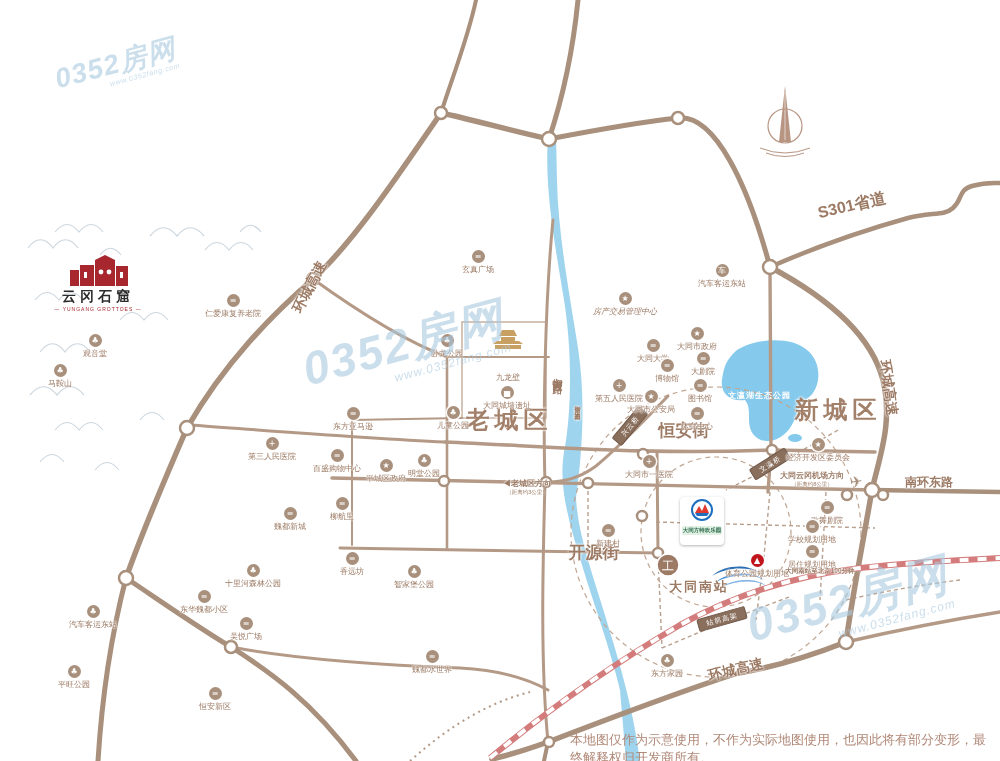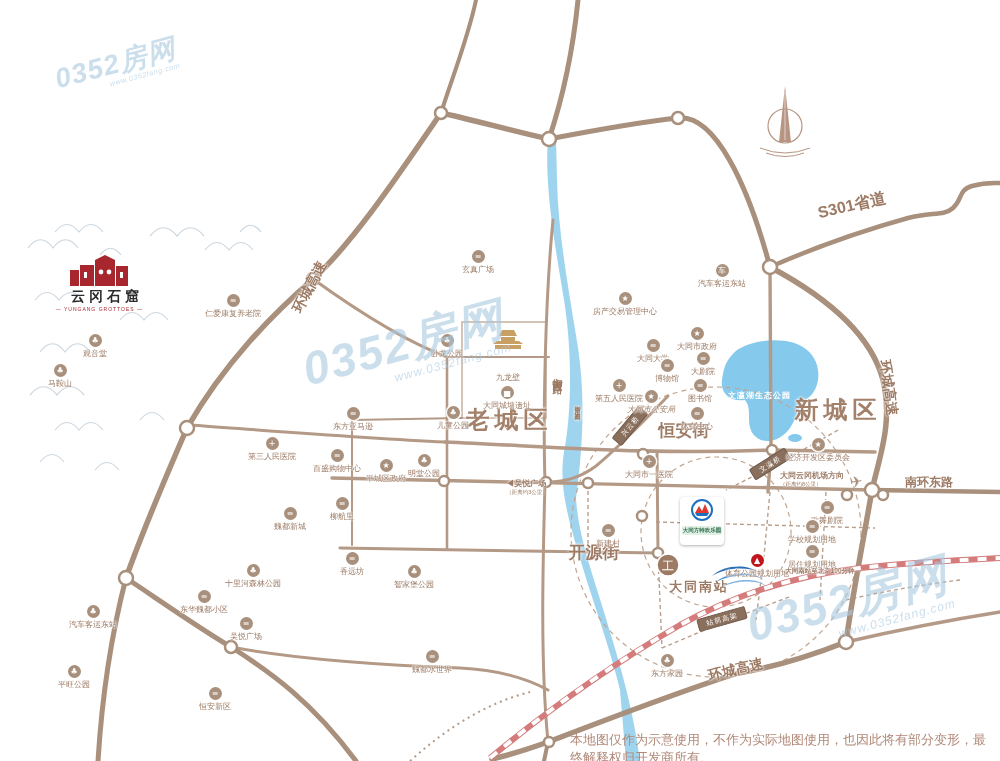--- a/index.html
+++ b/index.html
@@ -17,34 +17,34 @@
     text-shadow:0 0 2px #fff,0 0 2px #fff,0 0 2px #fff;}
 
   .roadlabel{position:absolute;color:#9c7a64;font-weight:bold;white-space:nowrap;z-index:4;
     text-shadow:0 0 2px #fff,0 0 3px #fff;}
   .roadlabel.v{writing-mode:vertical-rl;letter-spacing:2px;}
   .district{position:absolute;color:#a3806a;font-weight:bold;letter-spacing:5px;z-index:4;white-space:nowrap;
     text-shadow:0 0 3px #fff,0 0 3px #fff;}
   .bridge{position:absolute;background:#8a6f5d;color:#fff;font-size:7px;line-height:1;
     padding:2px 8px;border-radius:2px;border:1px solid #6f584a;letter-spacing:1px;z-index:4;white-space:nowrap;}
 
-  .note{position:absolute;z-index:5;color:#9c7a64;transform:translateX(-50%);
+  .note{position:absolute;z-index:5;text-align:center;color:#9c7a64;transform:translateX(-50%);
     text-shadow:0 0 2px #fff,0 0 2px #fff;white-space:nowrap;}
   .note .main{display:block;font-weight:bold;}
   .note .sub{display:block;font-size:5.5px;}
   .plane{position:absolute;z-index:5;color:#a8907c;font-family:"DejaVu Sans",sans-serif;
     font-size:15px;transform:rotate(-8deg);}
 
   .wm{position:absolute;z-index:9;color:#a9c9df;opacity:.6;pointer-events:none;
     font-weight:bold;font-style:italic;transform-origin:left top;}
   .wm-big{display:block;font-size:46px;letter-spacing:2px;line-height:1;}
   .wm-url{display:block;font-size:12px;font-weight:normal;text-align:right;margin-top:1px;letter-spacing:1px;}
 
   
-  #logo-yungang{position:absolute;left:39px;top:255px;width:104px;text-align:right;z-index:6;}
+  #logo-yungang{position:absolute;left:46px;top:255px;width:104px;text-align:center;z-index:6;}
   .yg-title{font-family:"Liberation Serif",serif;font-weight:bold;font-size:14px;color:#2b2b2b;letter-spacing:4px;margin-top:1px;}
   .yg-sub{font-size:5px;color:#a8272e;letter-spacing:1px;}
 
   #logo-gucheng{position:absolute;left:470px;top:326px;width:76px;text-align:center;z-index:6;}
   .gc-title{font-weight:bold;font-size:13px;color:#c9a063;letter-spacing:2px;text-shadow:0 0 2px #fff;}
   .gc-pinyin{font-size:5px;color:#c9a063;letter-spacing:1px;}
 
   #logo-dongfang{position:absolute;left:724px;top:496px;width:76px;height:42px;z-index:7;
     background:#bf1218;border-radius:6px;box-shadow:0 1px 3px rgba(0,0,0,.35);text-align:center;
     display:flex;flex-direction:column;justify-content:center;}
@@ -333,21 +333,21 @@
       <div class="poi" style="left: 667px; top: 654px;">
         <span class="poi-icon g-park">♣</span>
         <span class="poi-label">东方家园</span>
       </div>
       <div class="poi" style="left: 722px; top: 264px;">
         <span class="poi-icon g-bus">车</span>
         <span class="poi-label">汽车客运东站</span>
       </div>
       <div class="poi" style="left: 625px; top: 292px;">
         <span class="poi-icon g-gov">★</span>
-        <span class="poi-label" style="white-space: normal; width: 66px;">房产交易管理中心</span>
+        <span class="poi-label" style="white-space: normal; width: 66px; font-style: italic;">房产交易管理中心</span>
       </div>
       <div class="poi" style="left: 697px; top: 327px;">
         <span class="poi-icon g-gov">★</span>
         <span class="poi-label">大同市政府</span>
       </div>
       <div class="poi" style="left: 653px; top: 339px;">
         <span class="poi-icon g-bld">≡</span>
         <span class="poi-label">大同大学</span>
       </div>
       <div class="poi" style="left: 667px; top: 359px;">
@@ -361,21 +361,21 @@
       <div class="poi" style="left: 700px; top: 379px;">
         <span class="poi-icon g-bld">≡</span>
         <span class="poi-label">图书馆</span>
       </div>
       <div class="poi" style="left: 619px; top: 379px;">
         <span class="poi-icon g-hosp">+</span>
         <span class="poi-label" style="white-space: normal; width: 56px;">第五人民医院</span>
       </div>
       <div class="poi" style="left: 651px; top: 390px;">
         <span class="poi-icon g-gov">★</span>
-        <span class="poi-label" style="white-space: normal; width: 56px; font-style: italic;">大同市公安局</span>
+        <span class="poi-label" style="white-space: normal; width: 56px;">大同市公安局</span>
       </div>
       <div class="poi" style="left: 697px; top: 407px;">
         <span class="poi-icon g-bld">≡</span>
         <span class="poi-label">体育中心</span>
       </div>
       <div class="poi" style="left: 649px; top: 455px;">
         <span class="poi-icon g-hosp">+</span>
         <span class="poi-label">大同市一医院</span>
       </div>
       <div class="poi" style="left: 818px; top: 438px;">
@@ -417,21 +417,21 @@
       <div class="roadlabel" style="left: 684px; top: 430px; font-size: 17px; transform: translate(-50%, -50%) rotate(0deg);">恒安街</div>
       <div class="roadlabel" style="left: 594px; top: 552px; font-size: 17px; transform: translate(-50%, -50%) rotate(0deg);">开源街</div>
       <div class="roadlabel v" style="left: 557px; top: 374px; font-size: 10px; transform: translate(-50%, -50%) rotate(0deg);">御河西路</div>
       <div class="roadlabel v" style="left: 577px; top: 406px; font-size: 6px; transform: translate(-50%, -50%) rotate(0deg);">御河生态园</div>
       <div class="district" style="left: 509px; top: 420px; font-size: 24px; transform: translate(-50%, -50%);">老城区</div>
       <div class="district" style="left: 838px; top: 410px; font-size: 24px; transform: translate(-50%, -50%);">新城区</div>
       <div class="bridge" style="left: 630px; top: 426px; transform: translate(-50%, -50%) rotate(-50deg);">兴云桥</div>
       <div class="bridge" style="left: 770px; top: 464px; transform: translate(-50%, -50%) rotate(-32deg);">文瀛桥</div>
       <div class="bridge" style="left: 722px; top: 619px; transform: translate(-50%, -50%) rotate(-16deg);">站前高架</div>
       <div class="note" style="left: 527px; top: 478px; font-size: 8px;">
-        <span class="main">◀吴悦广场</span>
+        <span class="main">◀老城区方向</span>
         <span class="sub">（距离约3公里）</span>
       </div>
       <div class="note" style="left: 812px; top: 470px; font-size: 8px;">
         <span class="main">大同云冈机场方向</span>
         <span class="sub">（距离约8公里）</span>
       </div>
       <div class="plane" style="left: 850px; top: 473px;">✈</div>
       <div class="note" style="left: 824px; top: 567px; font-size: 6.5px;">
         <span class="main">大同南站至北京100分钟 →</span>
       </div>

